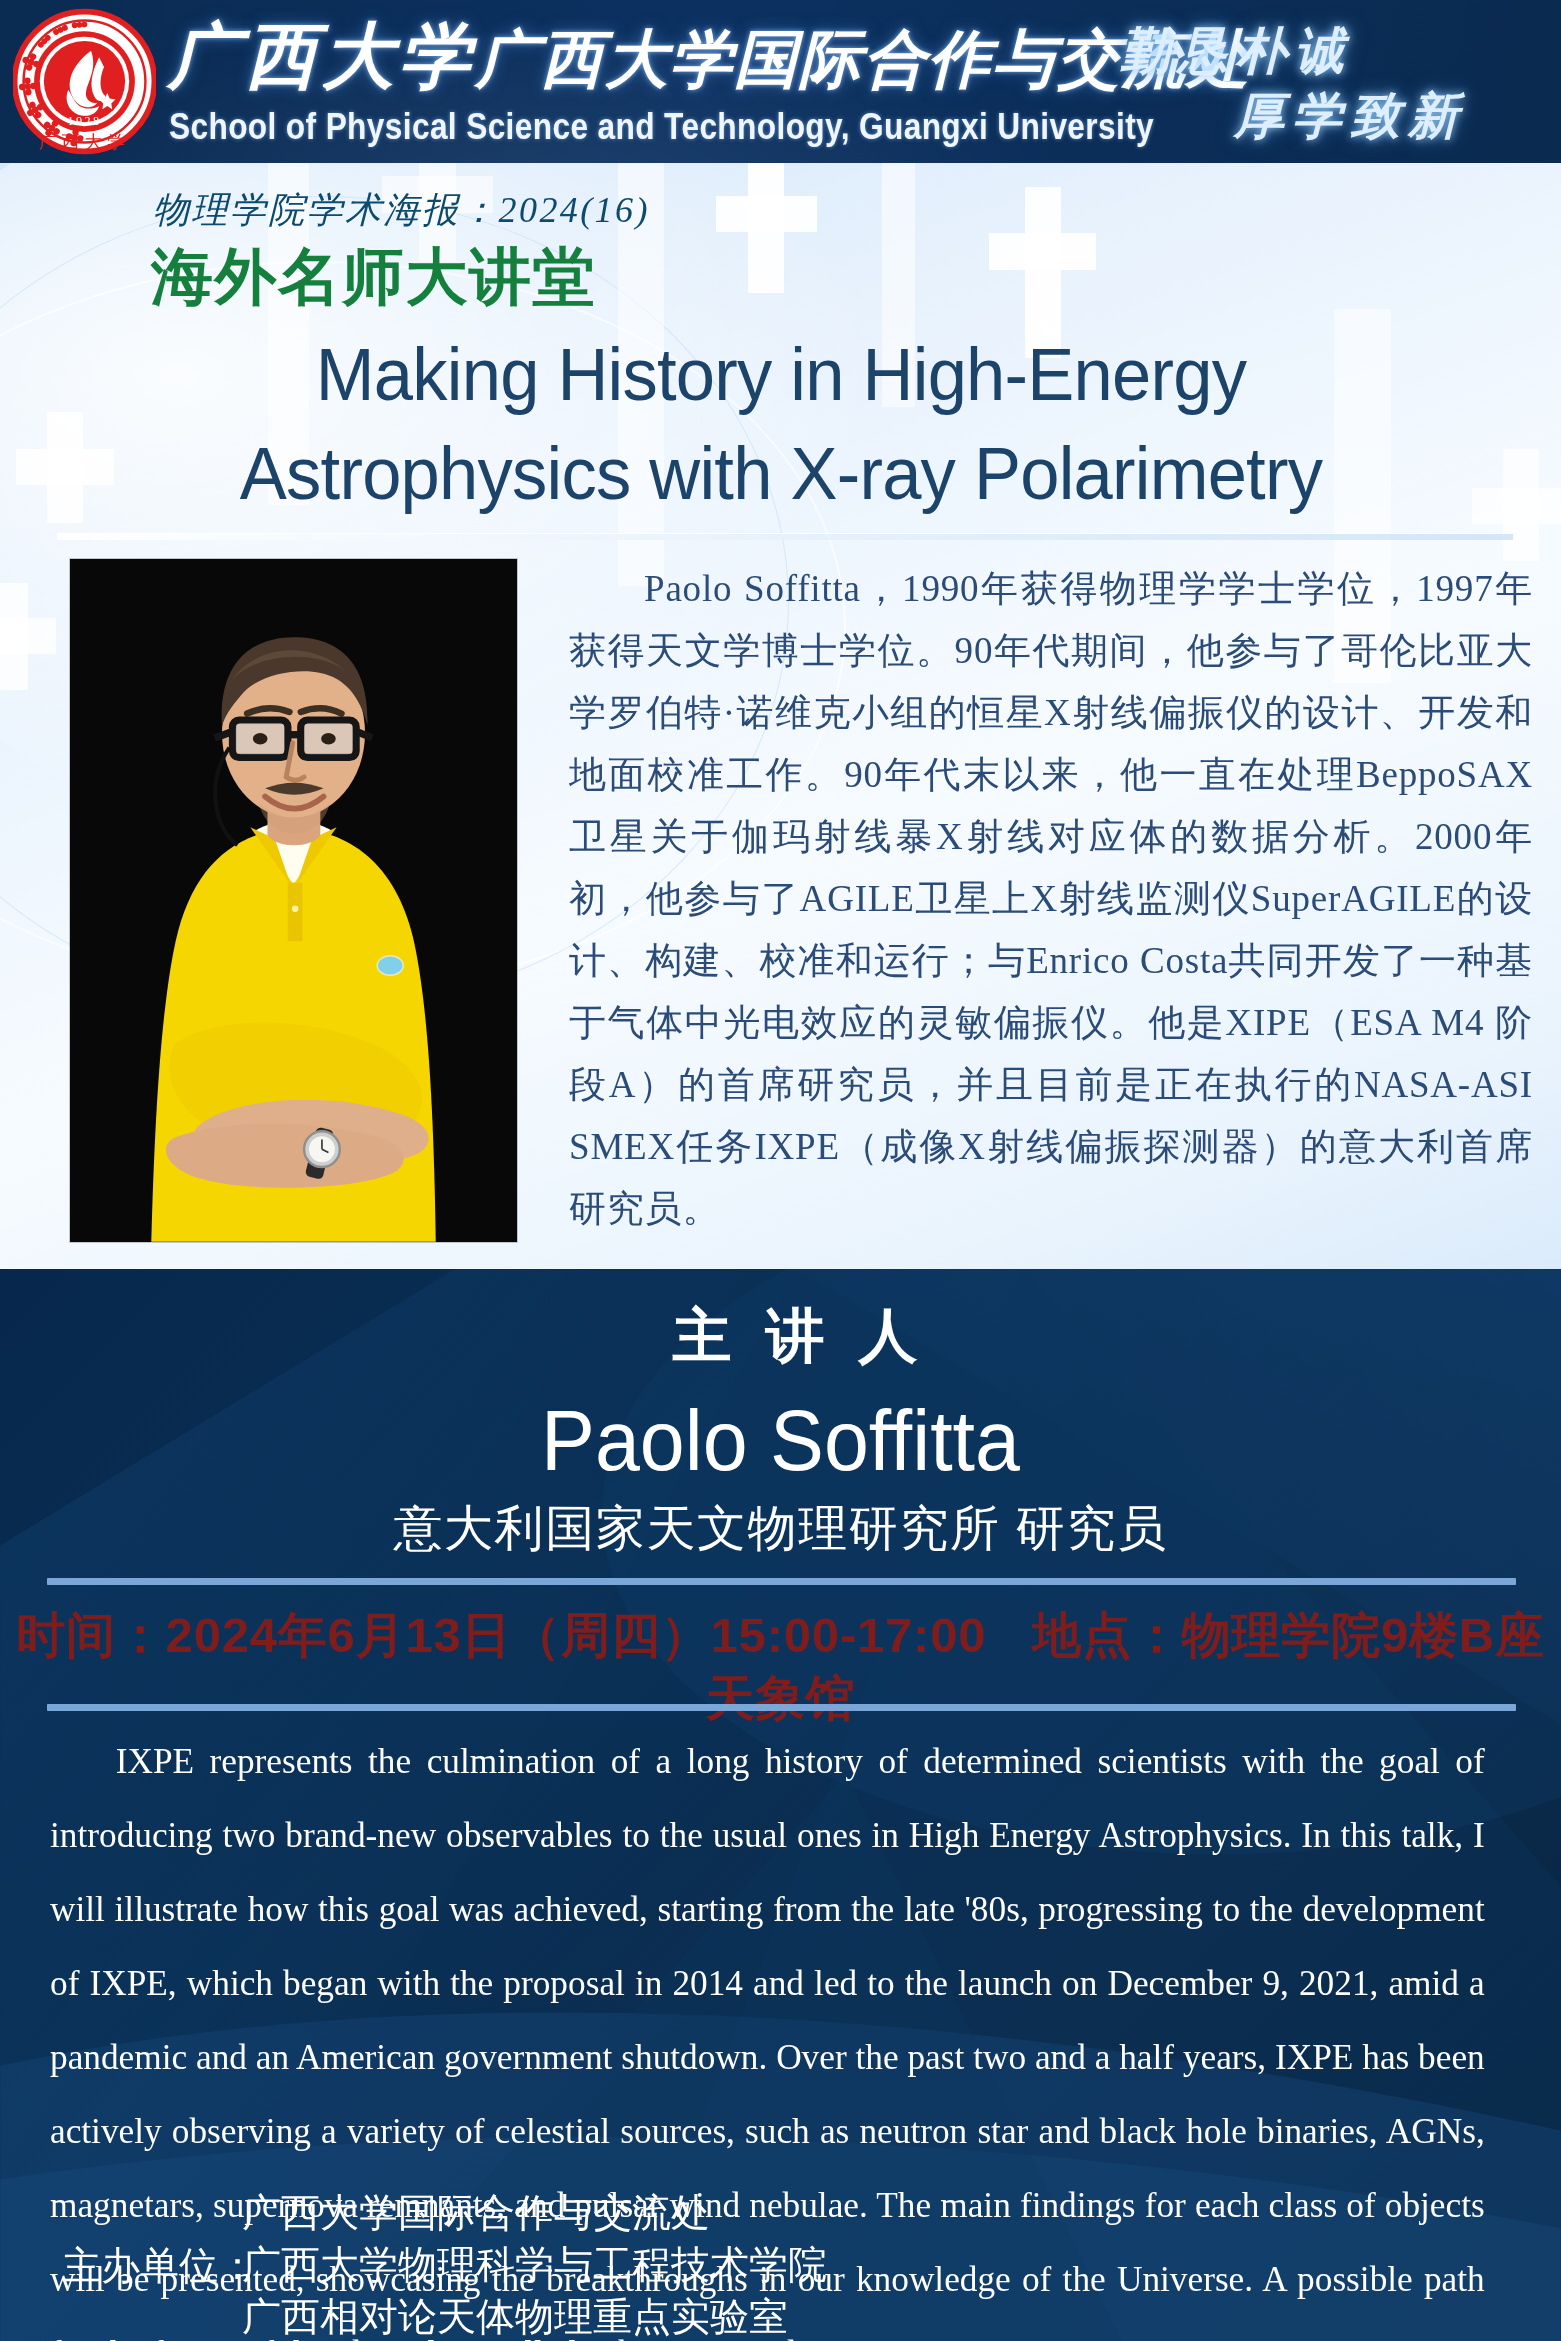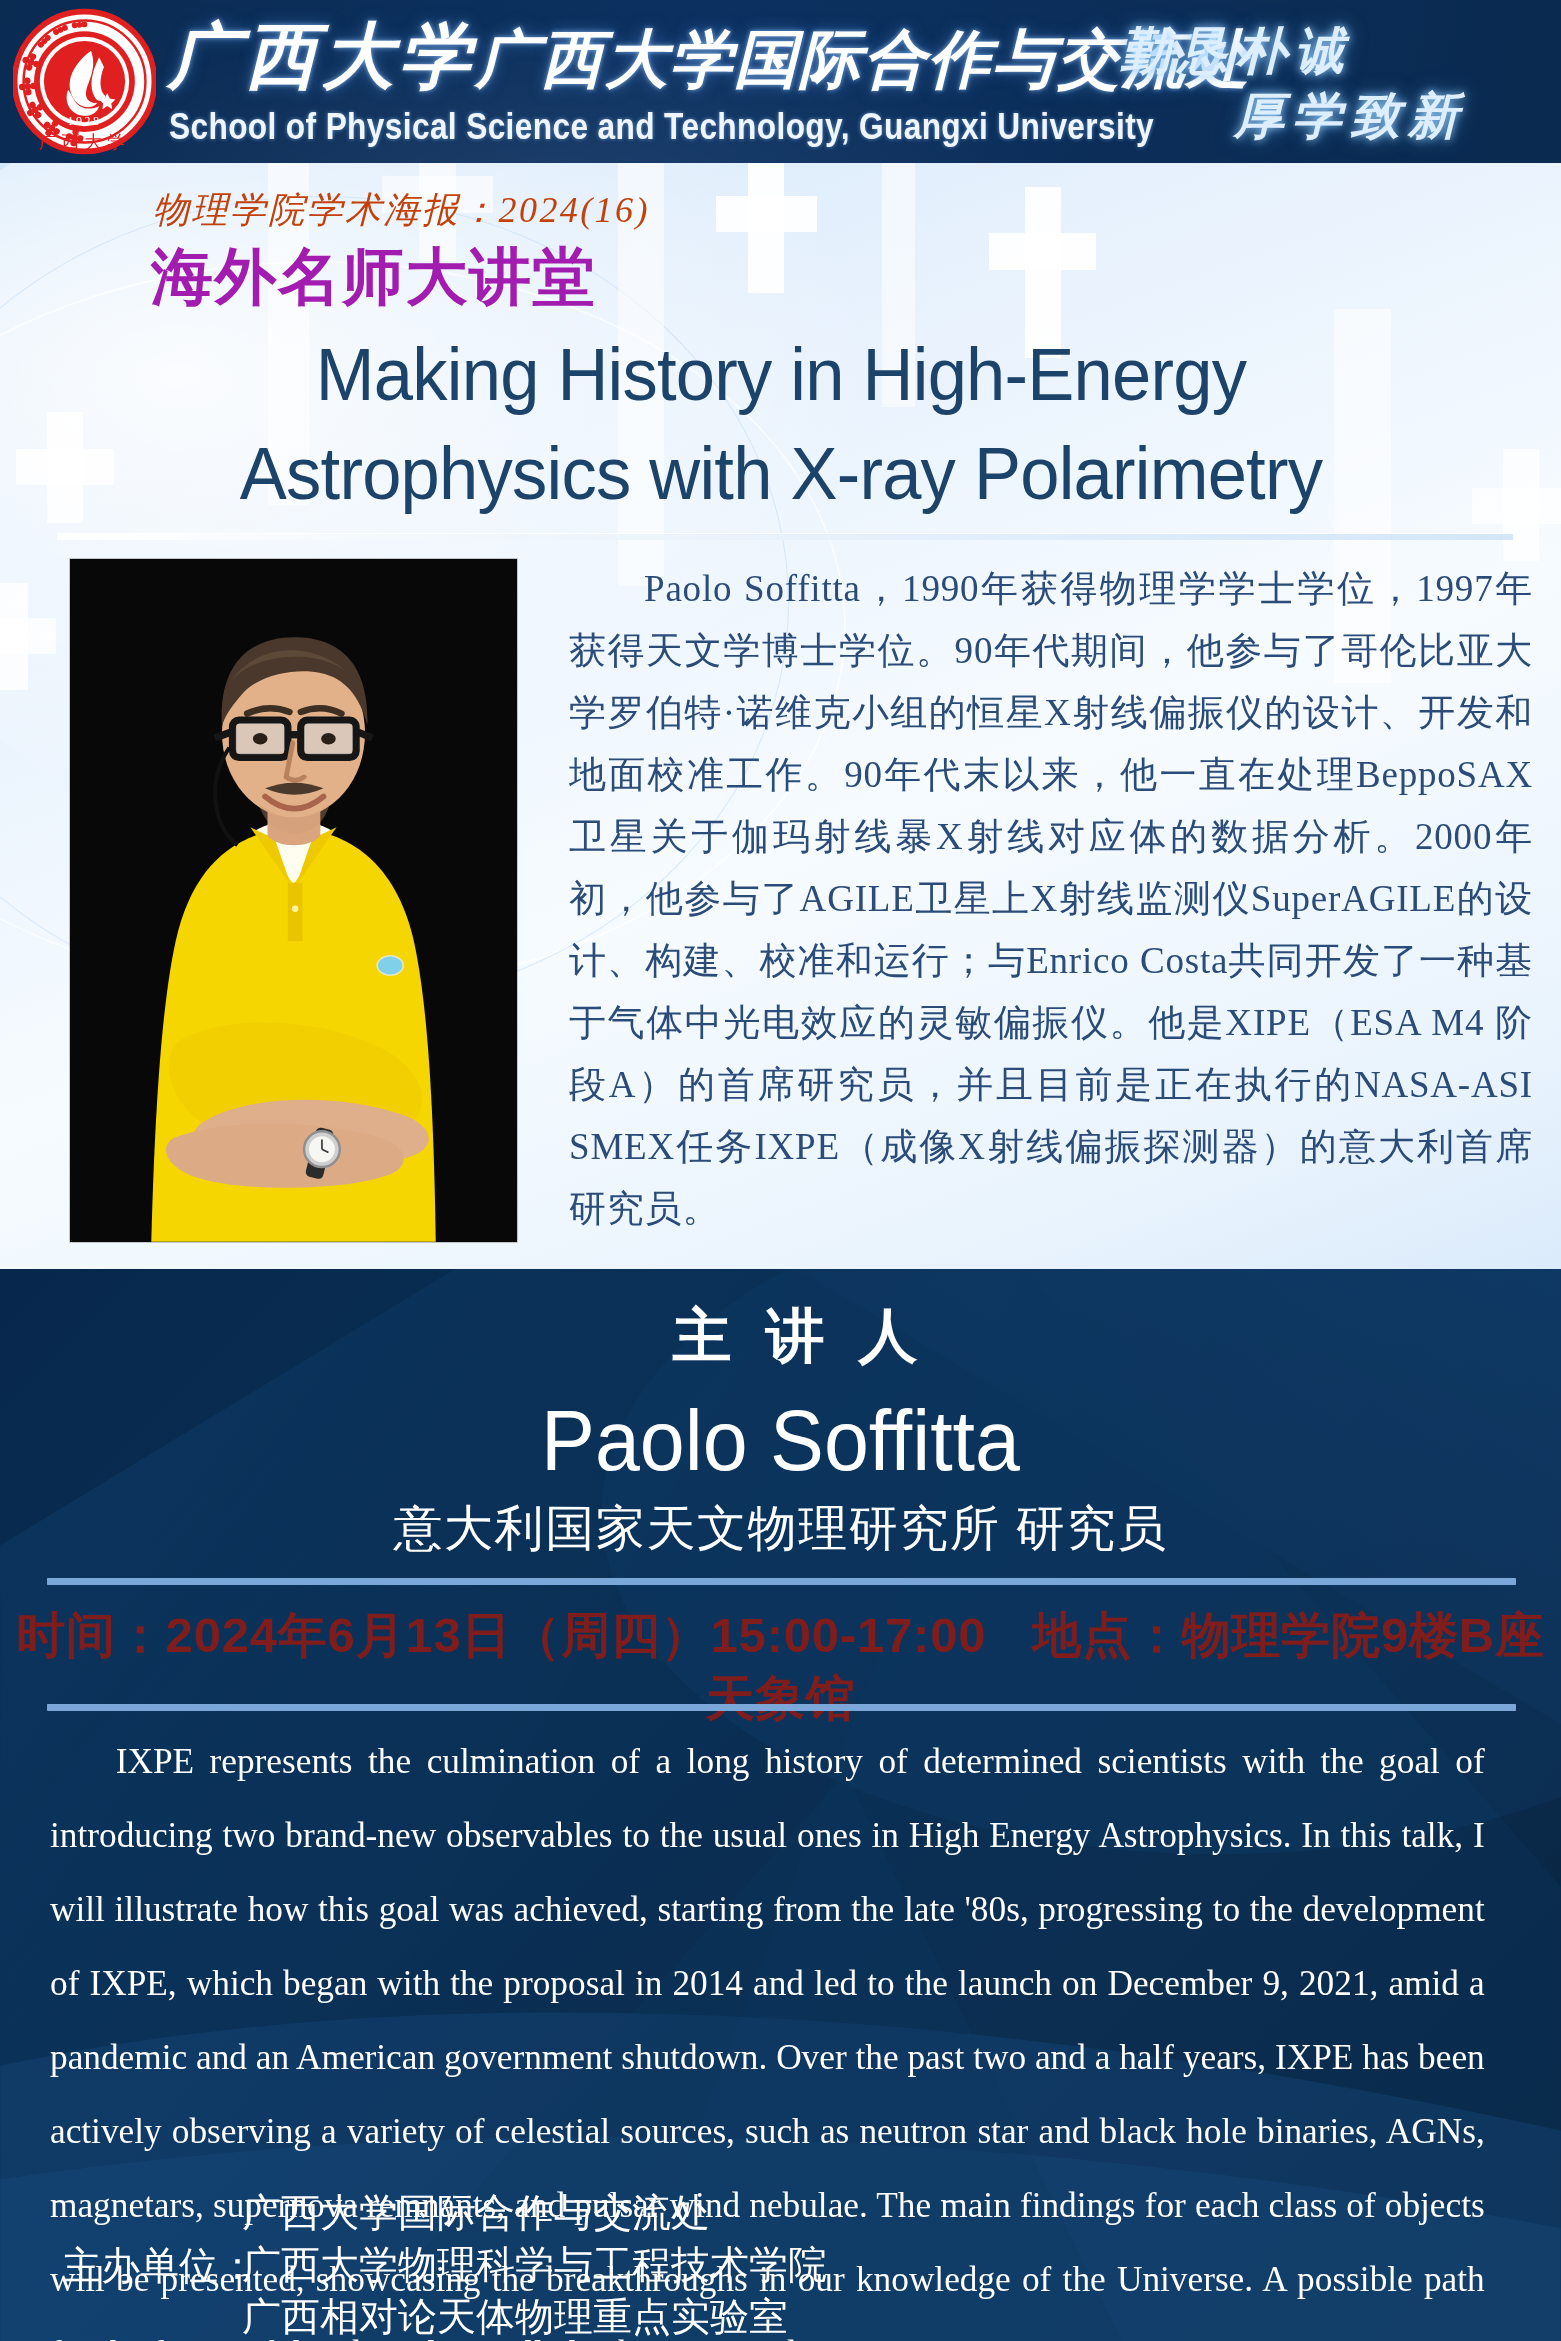--- a/index.html
+++ b/index.html
@@ -76,27 +76,27 @@
     border:1.6px solid rgba(195,222,248,.6); border-radius:50%;
   }
   .cross {
     position:absolute; background:#ffffff; opacity:.92;
   }
   .bar-soft { position:absolute; background:rgba(255,255,255,.55); }
 
   .poster-no {
     position:absolute; left:153px; top:189px;
     font-family:"Liberation Serif", serif; font-size:36px; line-height:42px;
-    color:#c2410c; letter-spacing:2.4px; white-space:nowrap;
+    color:#0c4a6e; letter-spacing:2.4px; white-space:nowrap;
     font-style:italic; font-weight:500;
   }
   .series-title {
     position:absolute; left:151px; top:242px;
     font-family:Liberation Sans, sans-serif; font-weight:700;
-    font-size:62px; line-height:70px; color:#a21caf;
+    font-size:62px; line-height:70px; color:#15803d;
     letter-spacing:1.6px; white-space:nowrap;
   }
   .talk-title {
     position:absolute; left:49px; top:325px; width:1464px;
     text-align:center; color:#1c4369;
     font-family:"Liberation Sans", sans-serif; font-weight:400;
     font-size:75px; line-height:99px; letter-spacing:-0.8px;
     transform:scaleX(.94); transform-origin:center top;
   }
   .title-rule {

